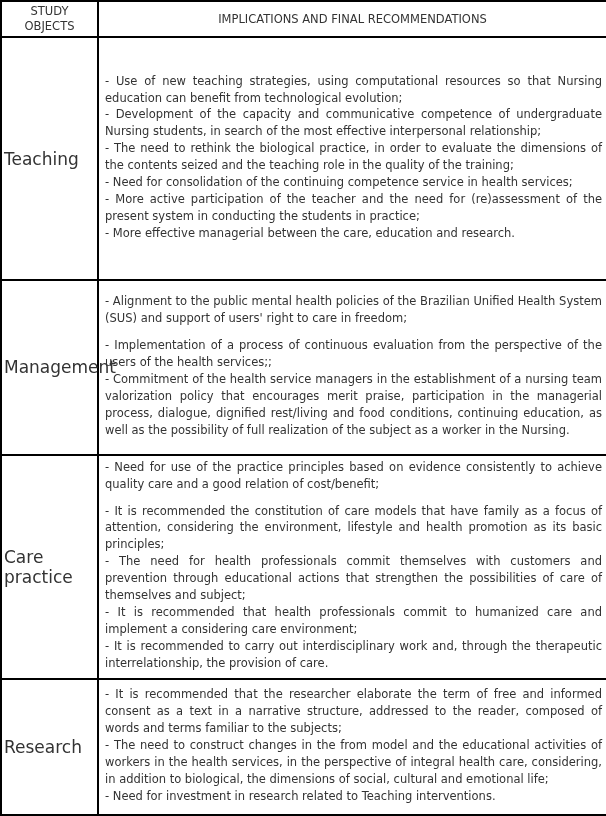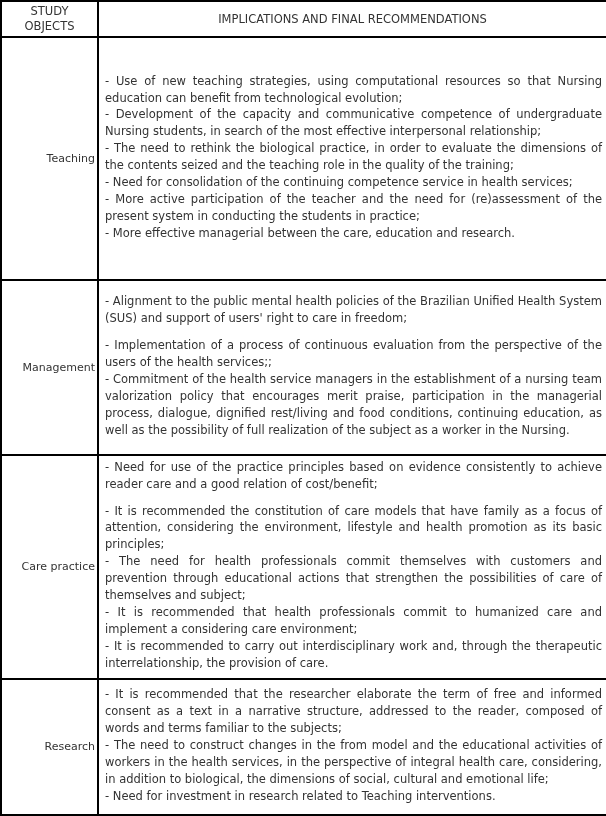--- a/index.html
+++ b/index.html
@@ -35,23 +35,23 @@
   tbody tr:nth-child(4) { height: 136px; }
 
   th.head-cell {
     text-align: center;
     vertical-align: middle;
     font-size: 11.5px;
     line-height: 15px;
     padding: 2px 4px;
   }
   td.obj-cell {
-    text-align: right;
+    text-align: left;
     vertical-align: middle;
-    font-size: 11px;
+    font-size: 17px;
     padding: 2px;
   }
   td.rec-cell {
     vertical-align: middle;
     padding: 3px 4px 6px 6px;
     overflow: hidden;
   }
   p.item {
     margin: 0;
     font-size: 11.5px;
@@ -99,21 +99,21 @@
           <p class="item spaced">- Implementation of a process of continuous evaluation from the perspective of the users of the health services;;</p>
           <p class="item">- Commitment of the health service managers in the establishment of a nursing team valorization policy that encourages merit praise, participation in the managerial process, dialogue, dignified rest/living and food conditions, continuing education, as well as the possibility of full realization of the subject as a worker in the Nursing.</p>
         </td>
   </tr>
 
   <tr>
     <td class="obj-cell">
       <span>Care practice</span>
     </td>
     <td class="rec-cell">
-          <p class="item">- Need for use of the practice principles based on evidence consistently to achieve reader care and a good relation of cost/benefit;</p>
+          <p class="item">- Need for use of the practice principles based on evidence consistently to achieve quality care and a good relation of cost/benefit;</p>
           <p class="item spaced">- It is recommended the constitution of care models that have family as a focus of attention, considering the environment, lifestyle and health promotion as its basic principles;</p>
           <p class="item">- The need for health professionals commit themselves with customers and prevention through educational actions that strengthen the possibilities of care of themselves and subject;</p>
           <p class="item">- It is recommended that health professionals commit to humanized care and implement a considering care environment;</p>
           <p class="item">- It is recommended to carry out interdisciplinary work and, through the therapeutic interrelationship, the provision of care.</p>
         </td>
   </tr>
 
   <tr>
     <td class="obj-cell">
       <span>Research</span>

